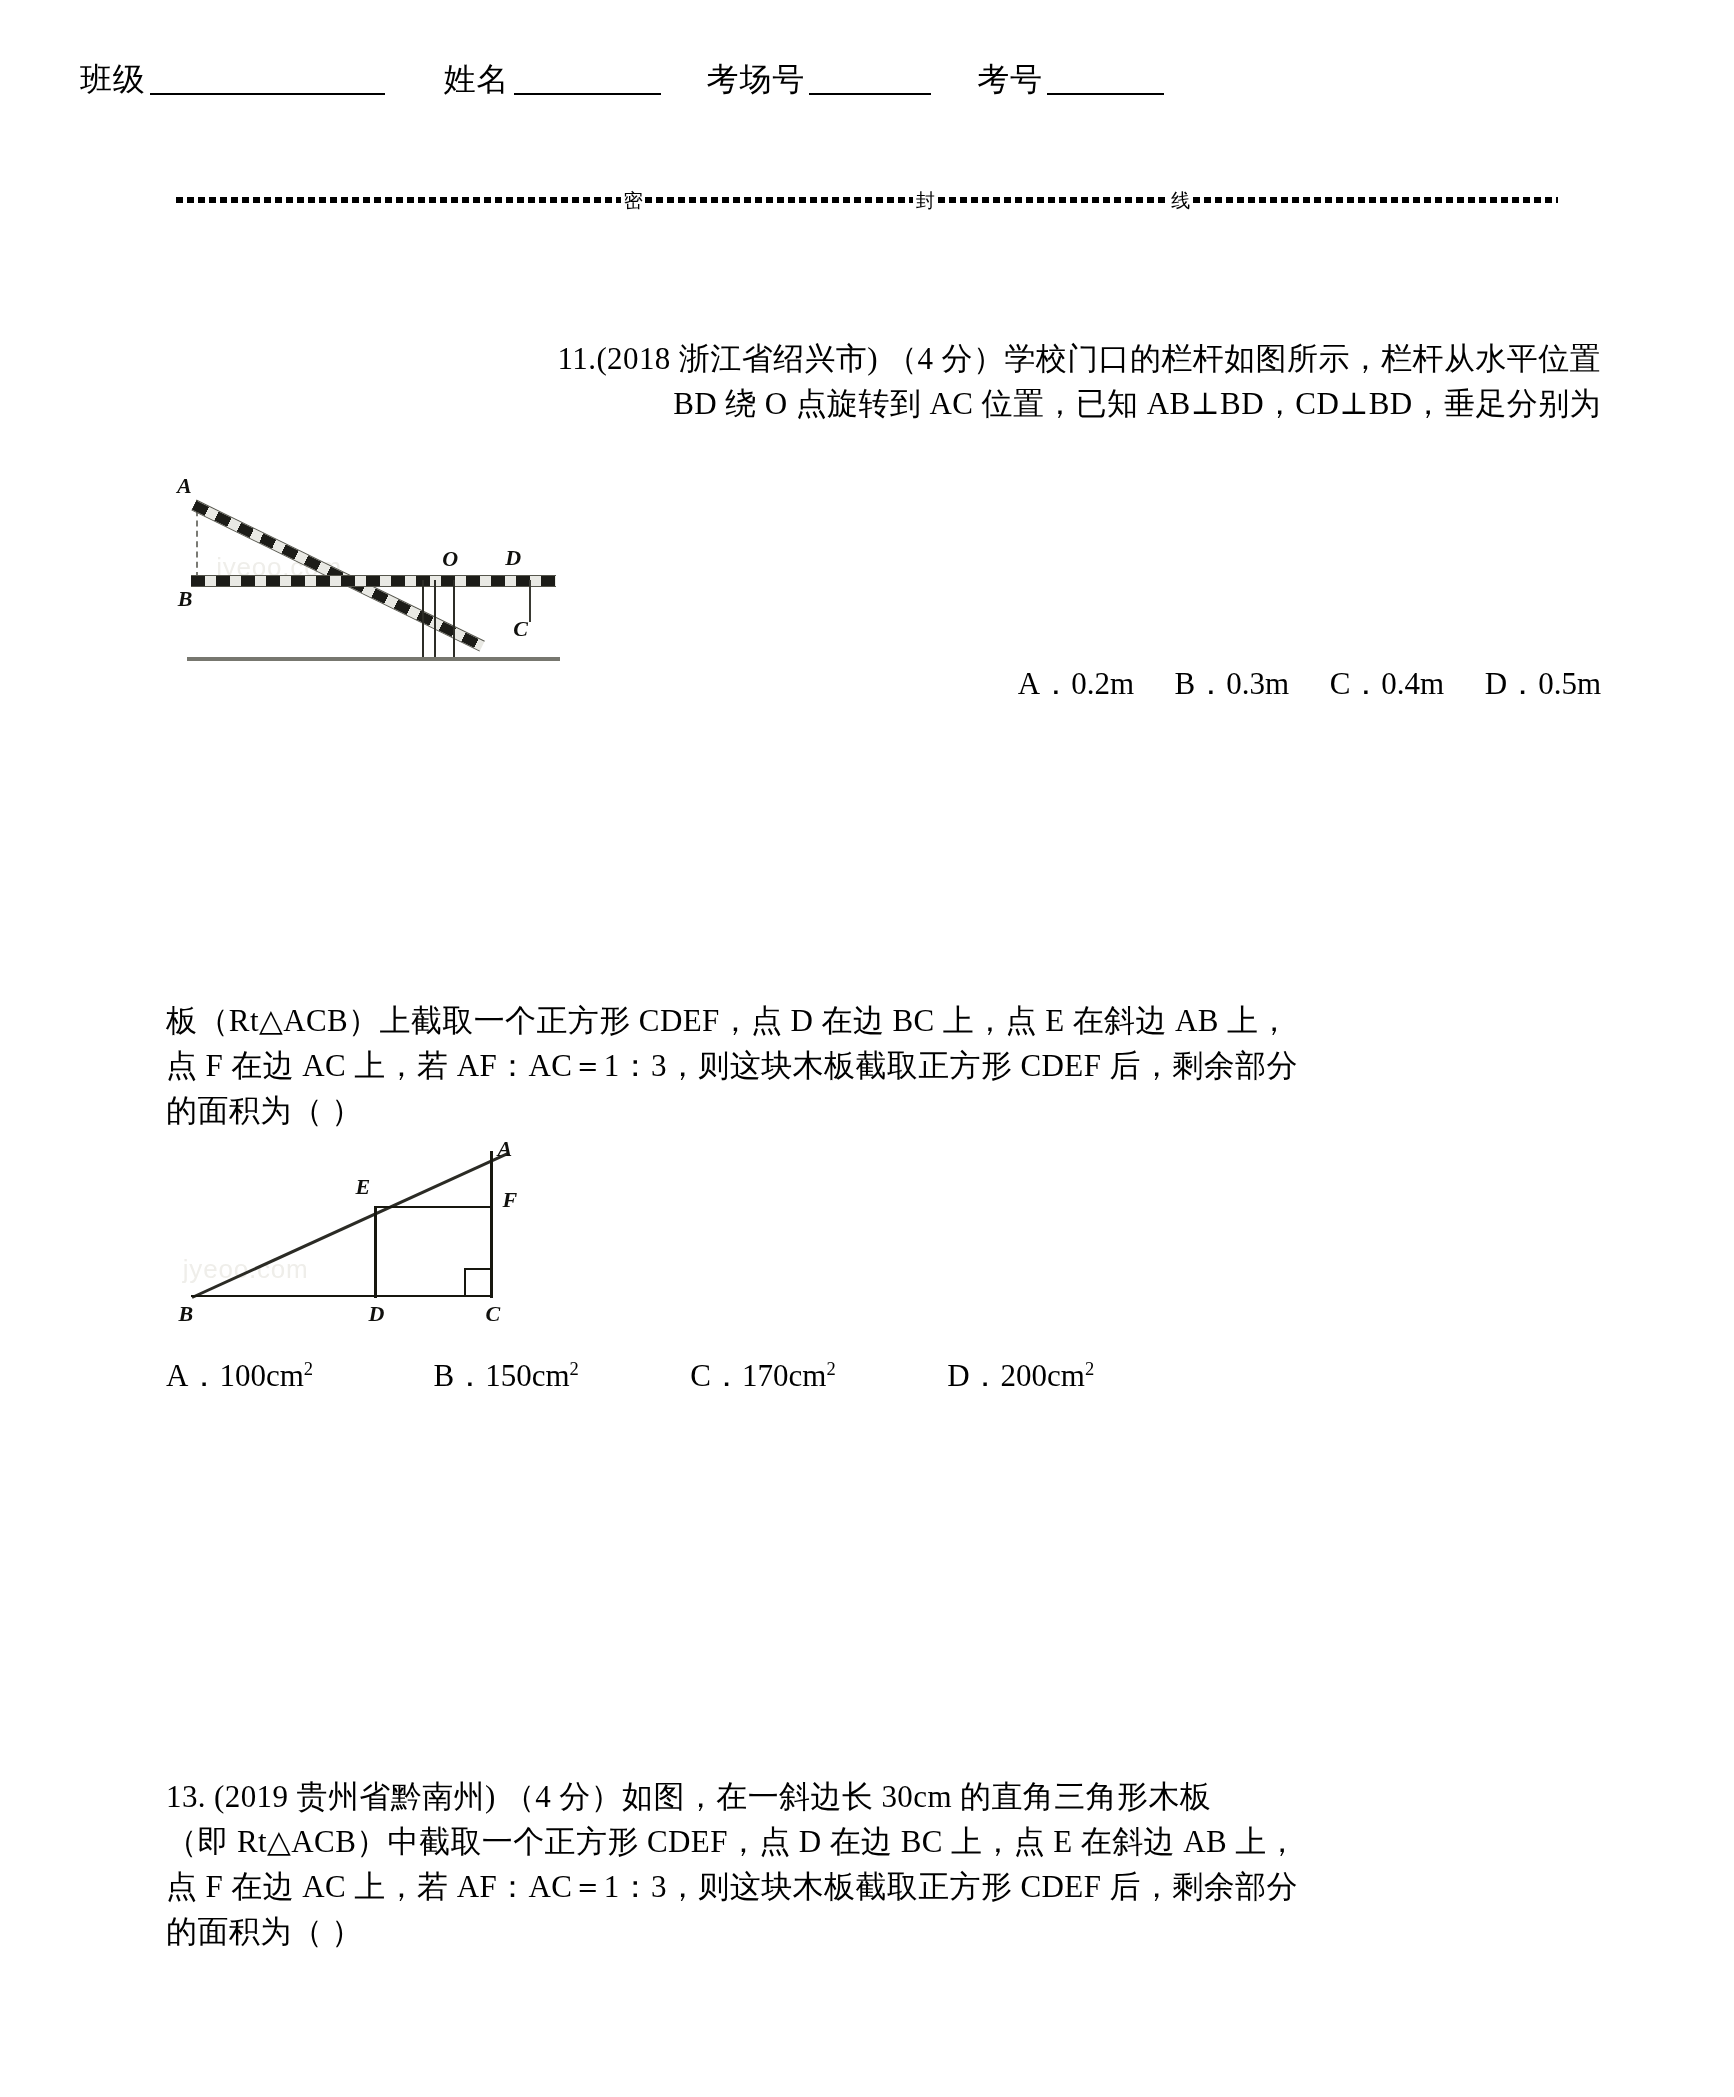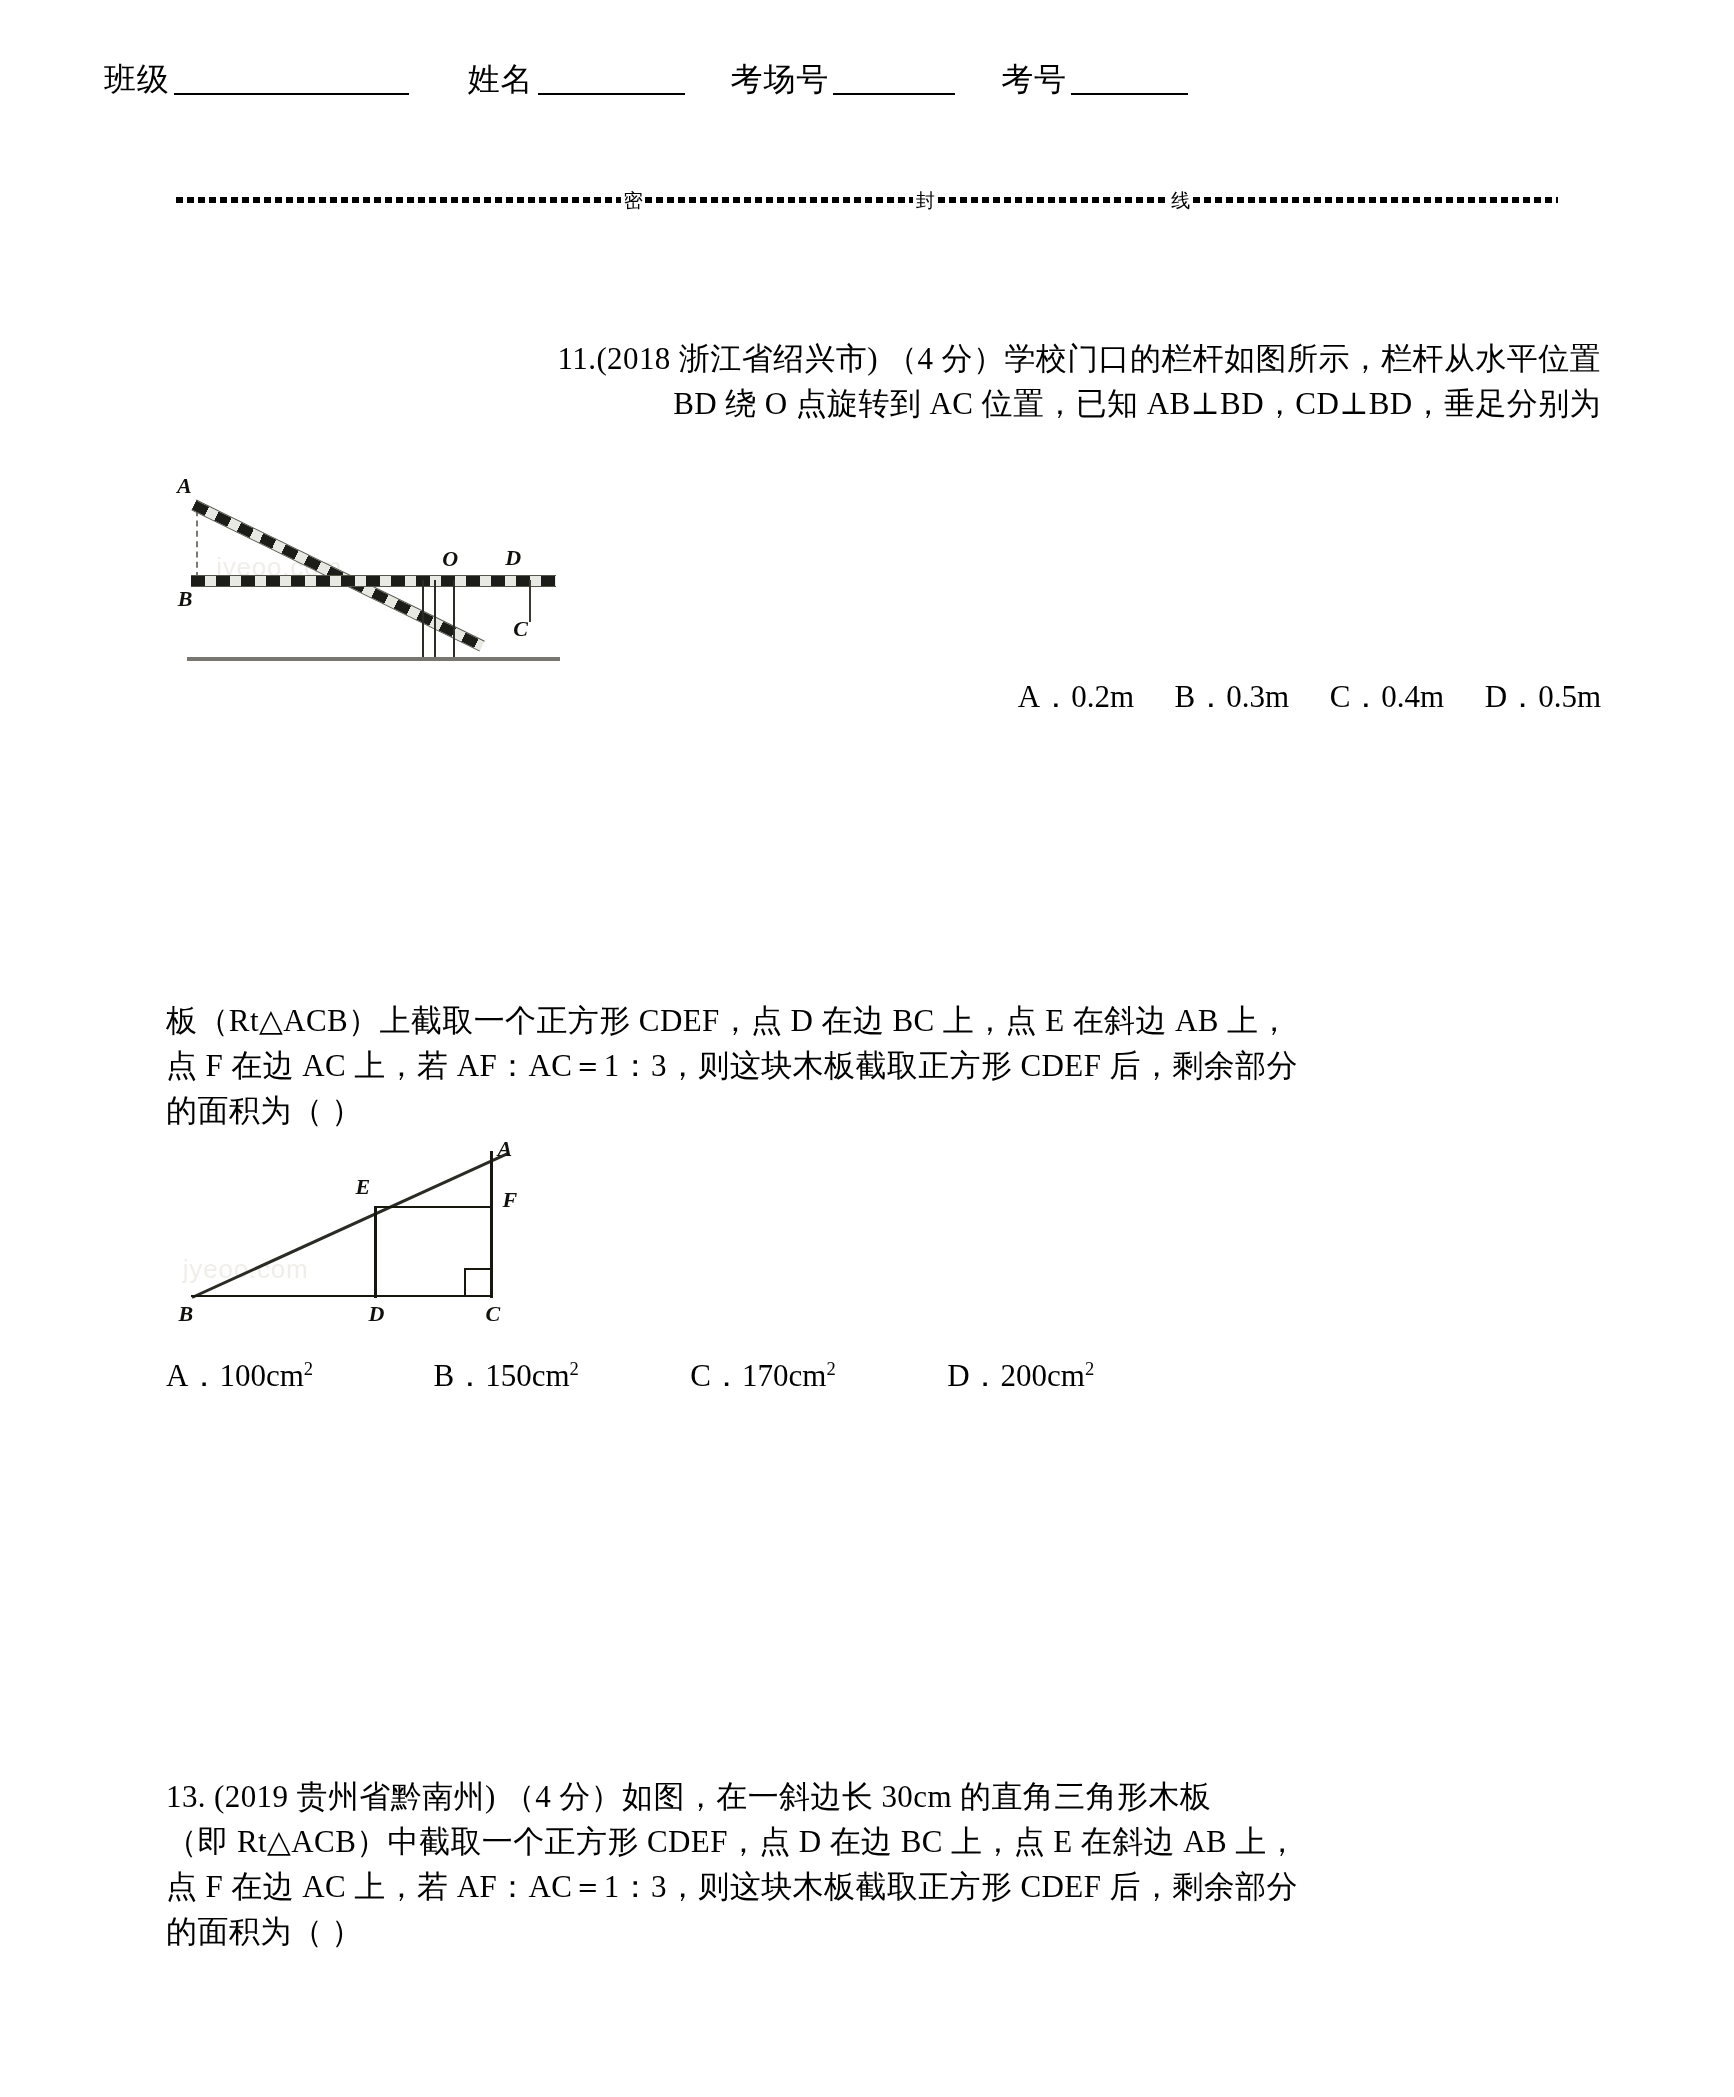--- a/index.html
+++ b/index.html
@@ -24,21 +24,21 @@
   }
 
   
   .exam-header {
     position: absolute;
     left: 0;
     top: 63px;
     width: 1734px;
     display: flex;
     align-items: flex-end;
-    padding-left: 104px;
+    padding-left: 80px;
     box-sizing: border-box;
   }
   .hdr-field {
     display: flex;
     align-items: flex-end;
     white-space: nowrap;
   }
   .hdr-label {
     font-size: 32px;
     line-height: 1;
@@ -287,21 +287,21 @@
       <span class="post"></span>
       <span class="post-mid"></span>
       <span class="ground"></span>
       <span class="pt-label" style="left: 6.7px;  top: 33px;">A</span>
       <span class="pt-label" style="left: 7.6px;  top: 146px;">B</span>
       <span class="pt-label" style="left: 272px; top: 106px;">O</span>
       <span class="pt-label" style="left: 335px; top: 105px;">D</span>
       <span class="pt-label" style="left: 343px; top: 176px;">C</span>
     </div>
 
-    <div class="options" style="margin-top: 24px;">
+    <div class="options" style="margin-top: 11px;">
       <span class="opt"><span>A．</span><span>0.2m</span></span>
       <span style="display:inline-block;width:25px"></span>
       <span class="opt"><span>B．</span><span>0.3m</span></span>
       <span style="display:inline-block;width:25px"></span>
       <span class="opt"><span>C．</span><span>0.4m</span></span>
       <span style="display:inline-block;width:25px"></span>
       <span class="opt"><span>D．</span><span>0.5m</span></span>
     </div>
   </div>
 

